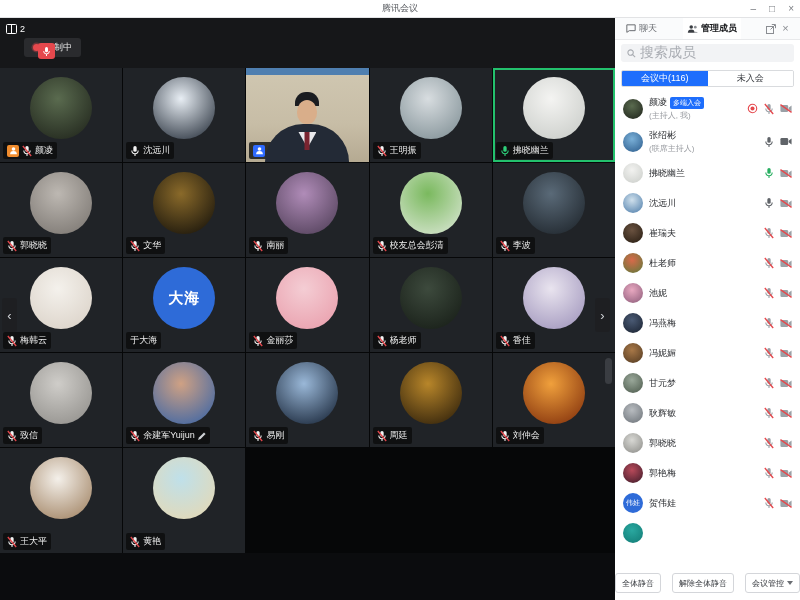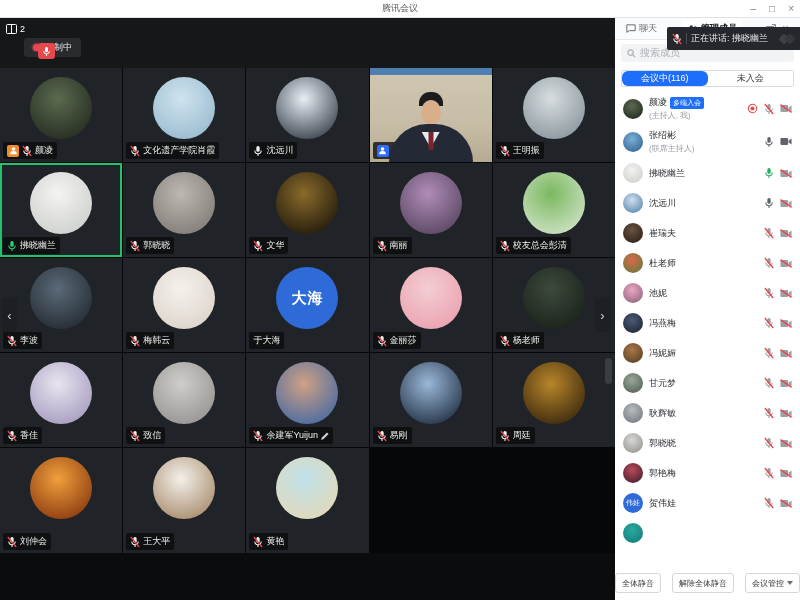--- a/index.html
+++ b/index.html
@@ -38,24 +38,24 @@
 .thumb{position:absolute;right:3px;top:340px;width:7px;height:26px;background:#3a3d42;border-radius:4px;z-index:5;}
 
 .panel{position:absolute;top:18px;right:0;width:185px;bottom:0;background:#fff;display:flex;flex-direction:column;z-index:10;}
 .phead{height:22px;display:flex;align-items:center;background:#fafbfc;border-bottom:1px solid #e8e9eb;padding:0 7px;flex:none;}
 .ptab{display:flex;align-items:center;gap:3px;font-size:9px;color:#6a6d72;height:100%;padding:0 4px;cursor:pointer;}
 .ptab.active{color:#17181b;background:#fff;font-weight:bold;}
 .phead .spacer{flex:1;}
 .picon{color:#8a8d92;font-size:11px;width:15px;text-align:center;line-height:1;cursor:pointer;display:flex;justify-content:center;}
 .psearch{height:26px;padding:4px 6px;background:#fff;flex:none;}
 .searchbox{height:18px;background:#f2f3f5;border-radius:3px;display:flex;align-items:center;gap:4px;padding:0 6px;}
-.searchbox .ph{color:#abaeb4;font-size:10px;}
+.searchbox .ph{color:#abaeb4;font-size:14px;}
 .mtabs{display:flex;height:17px;margin:4px 6px 5px 6px;border:1px solid #d9dbde;border-radius:2px;overflow:hidden;flex:none;}
 .mtab{flex:1;display:flex;align-items:center;justify-content:center;font-size:9px;color:#3a3d42;background:#fff;cursor:pointer;}
-.mtab.active{background:#1e6efc;color:#fff;border-radius:6px;}
+.mtab.active{background:#1e6efc;color:#fff;}
 .mlist{flex:1;overflow:hidden;}
 .mrow{display:flex;align-items:center;gap:6px;padding:0 8px;height:30px;}
 .mrow.two{height:33px;}
 .mavatar{width:20px;height:20px;border-radius:50%;flex:none;}
 .mavatar.text{display:flex;align-items:center;justify-content:center;color:#fff;font-size:7px;}
 .minfo{flex:1;min-width:0;display:flex;flex-direction:column;justify-content:center;}
 .mname{font-size:9px;color:#2a2c30;display:flex;align-items:center;gap:3px;white-space:nowrap;overflow:hidden;}
 .mbadge{background:#1e6efc;color:#fff;font-size:7px;padding:1px 3px;border-radius:2px;flex:none;}
 .msub{font-size:8px;color:#9a9da2;margin-top:1px;}
 .micons{display:flex;align-items:center;gap:6px;flex:none;}
@@ -113,34 +113,20 @@
             </span>
             <span class="micwrap">
               <svg width="10" height="12" viewBox="0 0 12 14">
                 <rect x="4" y="1" width="4" height="7" rx="2" fill="#f2f2f2"></rect>
                 <path d="M2.2 6.5a3.8 3.8 0 0 0 7.6 0" stroke="#f2f2f2" stroke-width="1.3" fill="none"></path>
                 <line x1="6" y1="10.5" x2="6" y2="13" stroke="#f2f2f2" stroke-width="1.3"></line>
                 <line x1="1" y1="1" x2="11" y2="13" stroke="#e5484d" stroke-width="1.6"></line>
               </svg>
             </span>
             <span class="nm">颜凌</span>
-          </div>
-        </div>
-        <div class="tile">
-          <div class="avatar" style="background: radial-gradient(circle at 45% 35%, rgb(207, 227, 238), rgb(143, 180, 201));"></div>
-          <div class="label">
-            <span class="micwrap">
-              <svg width="10" height="12" viewBox="0 0 12 14">
-                <rect x="4" y="1" width="4" height="7" rx="2" fill="#f2f2f2"></rect>
-                <path d="M2.2 6.5a3.8 3.8 0 0 0 7.6 0" stroke="#f2f2f2" stroke-width="1.3" fill="none"></path>
-                <line x1="6" y1="10.5" x2="6" y2="13" stroke="#f2f2f2" stroke-width="1.3"></line>
-                <line x1="1" y1="1" x2="11" y2="13" stroke="#e5484d" stroke-width="1.6"></line>
-              </svg>
-            </span>
-            <span class="nm">文化遗产学院肖霞</span>
           </div>
         </div>
         <div class="tile">
           <div class="avatar" style="background: radial-gradient(circle at 45% 35%, rgb(232, 238, 244), rgb(27, 36, 48));"></div>
           <div class="label">
             <span class="micwrap">
               <svg width="10" height="12" viewBox="0 0 12 14">
                 <rect x="4" y="1" width="4" height="7" rx="2" fill="#f2f2f2"></rect>
                 <path d="M2.2 6.5a3.8 3.8 0 0 0 7.6 0" stroke="#f2f2f2" stroke-width="1.3" fill="none"></path>
                 <line x1="6" y1="10.5" x2="6" y2="13" stroke="#f2f2f2" stroke-width="1.3"></line>
@@ -860,36 +846,20 @@
       <button class="fbtn">
           <span>解除全体静音</span>
         </button>
       <button class="fbtn">
           <span>会议管控</span>
           <span class="caret"></span>
         </button>
     </div>
   </div>
 
-  <div class="toast">
-    <span class="micwrap" id="toast-mic">
-        <svg width="10" height="12" viewBox="0 0 12 14">
-          <rect x="4" y="1" width="4" height="7" rx="2" fill="#f2f2f2"></rect>
-          <path d="M2.2 6.5a3.8 3.8 0 0 0 7.6 0" stroke="#f2f2f2" stroke-width="1.3" fill="none"></path>
-          <line x1="6" y1="10.5" x2="6" y2="13" stroke="#f2f2f2" stroke-width="1.3"></line>
-          <line x1="1" y1="1" x2="11" y2="13" stroke="#e5484d" stroke-width="1.6"></line>
-        </svg>
-      </span>
-    <span class="sep"></span>
-    <span class="tx"><span>正在讲话:</span> <span>拂晓幽兰</span></span>
-    <span class="logo">
-        <i></i>
-        <i></i>
-      </span>
-  </div>
   <div class="redmic" id="red-mic">
       <svg width="9" height="11" viewBox="0 0 12 14">
         <rect x="4" y="1" width="4" height="7" rx="2" fill="#fff"></rect>
         <path d="M2.2 6.5a3.8 3.8 0 0 0 7.6 0" stroke="#fff" stroke-width="1.3" fill="none"></path>
         <line x1="6" y1="10.5" x2="6" y2="13" stroke="#fff" stroke-width="1.3"></line>
       </svg>
     </div>
 
 </div>
 

